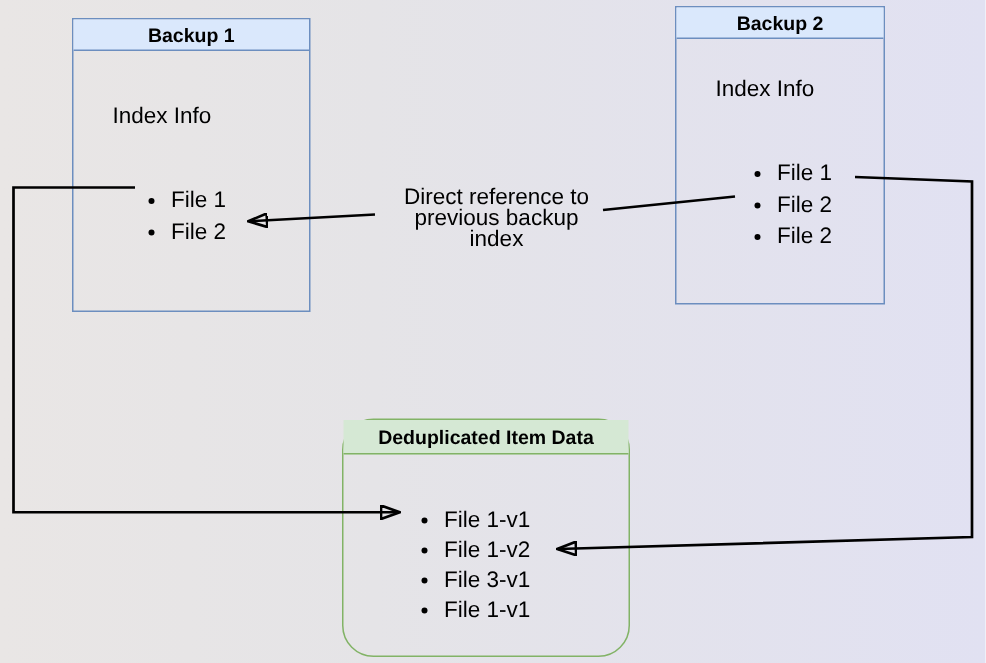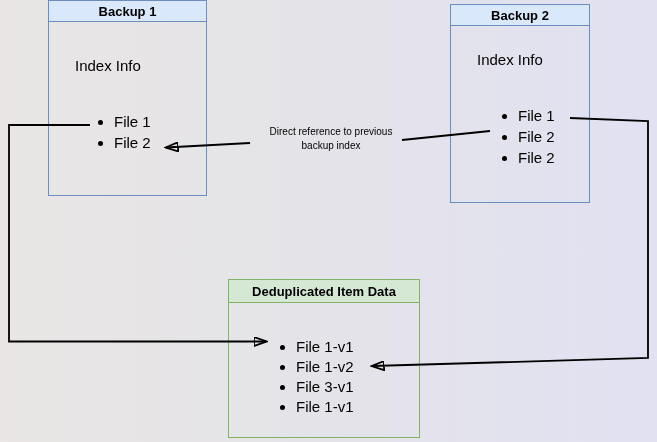--- a/index.html
+++ b/index.html
@@ -22,21 +22,21 @@
     height: 442px;
     overflow: hidden;
     background: linear-gradient(90deg, #e9e6e5 0%, #e5e4e7 38%, #e1e1f2 100%);
   }
   .node {
     position: absolute;
     border: 1px solid;
     background: transparent;
   }
   .node.blue  { border-color: var(--blue-border); }
-  .node.green { border-color: var(--green-border); }
+  .node.green { border-color: var(--green-border); border-radius: 21px; }
   .node-header {
     width: 100%;
     border-bottom: 1px solid;
     text-align: center;
     font-weight: bold;
     font-size: 13px;
   }
   .blue .node-header {
     border-color: var(--blue-border);
     background: var(--blue-fill);
@@ -74,30 +74,30 @@
     fill: none;
     stroke: var(--line-color);
     stroke-width: 1.8;
   }
   .edge-label {
     position: absolute;
     left: 258px;
     top: 125px;
     width: 146px;
     text-align: center;
-    font-size: 10px;
+    font-size: 15px;
     line-height: 14px;
   }
 </style>
 </head>
 <body>
 
 <div class="canvas">
 
-  <div class="node blue" style="left:48px; top:0; width:159px; height:196px;">
+  <div class="node blue" style="left:48px; top:12px; width:159px; height:196px;">
     <div class="node-header">Backup 1</div>
     <div class="index-label" style="left:26px; top:57px;">Index Info</div>
     <ul class="file-list" style="left:48px; top:110px;">
       <li>File 1</li>
       <li>File 2</li>
     </ul>
   </div>
 
   <div class="node blue" style="left:450px; top:4px; width:140px; height:199px;">
     <div class="node-header">Backup 2</div>

